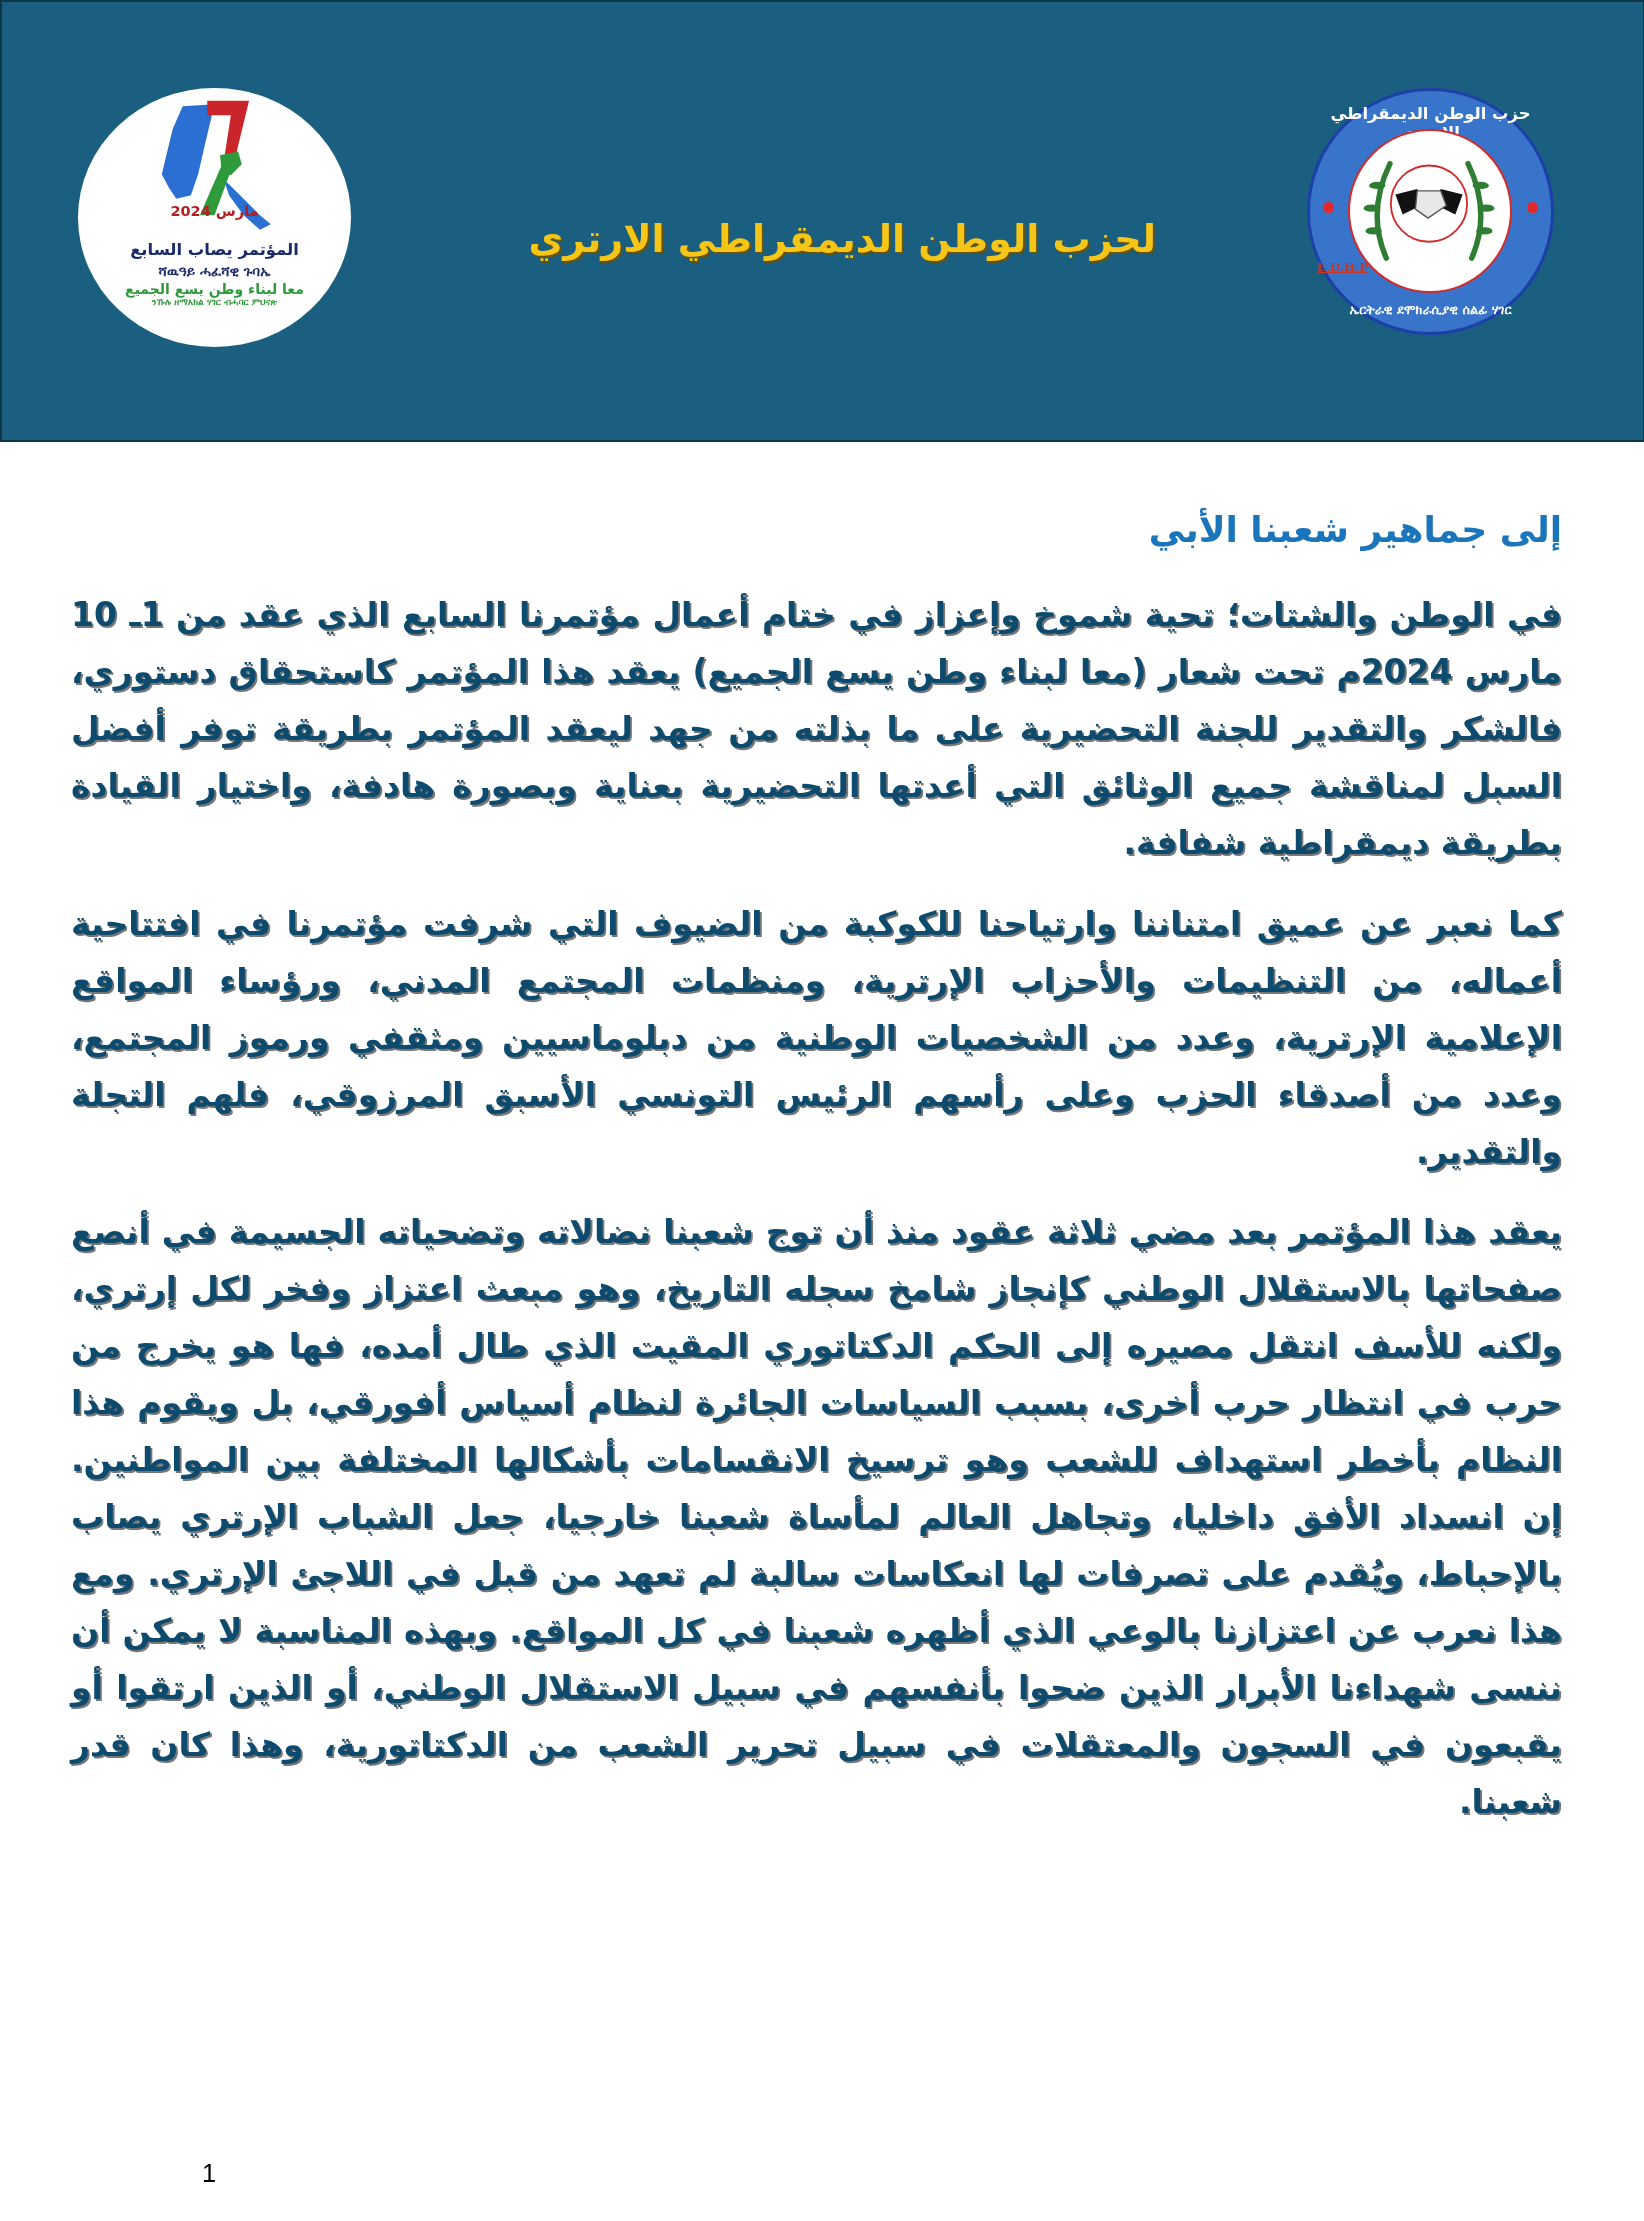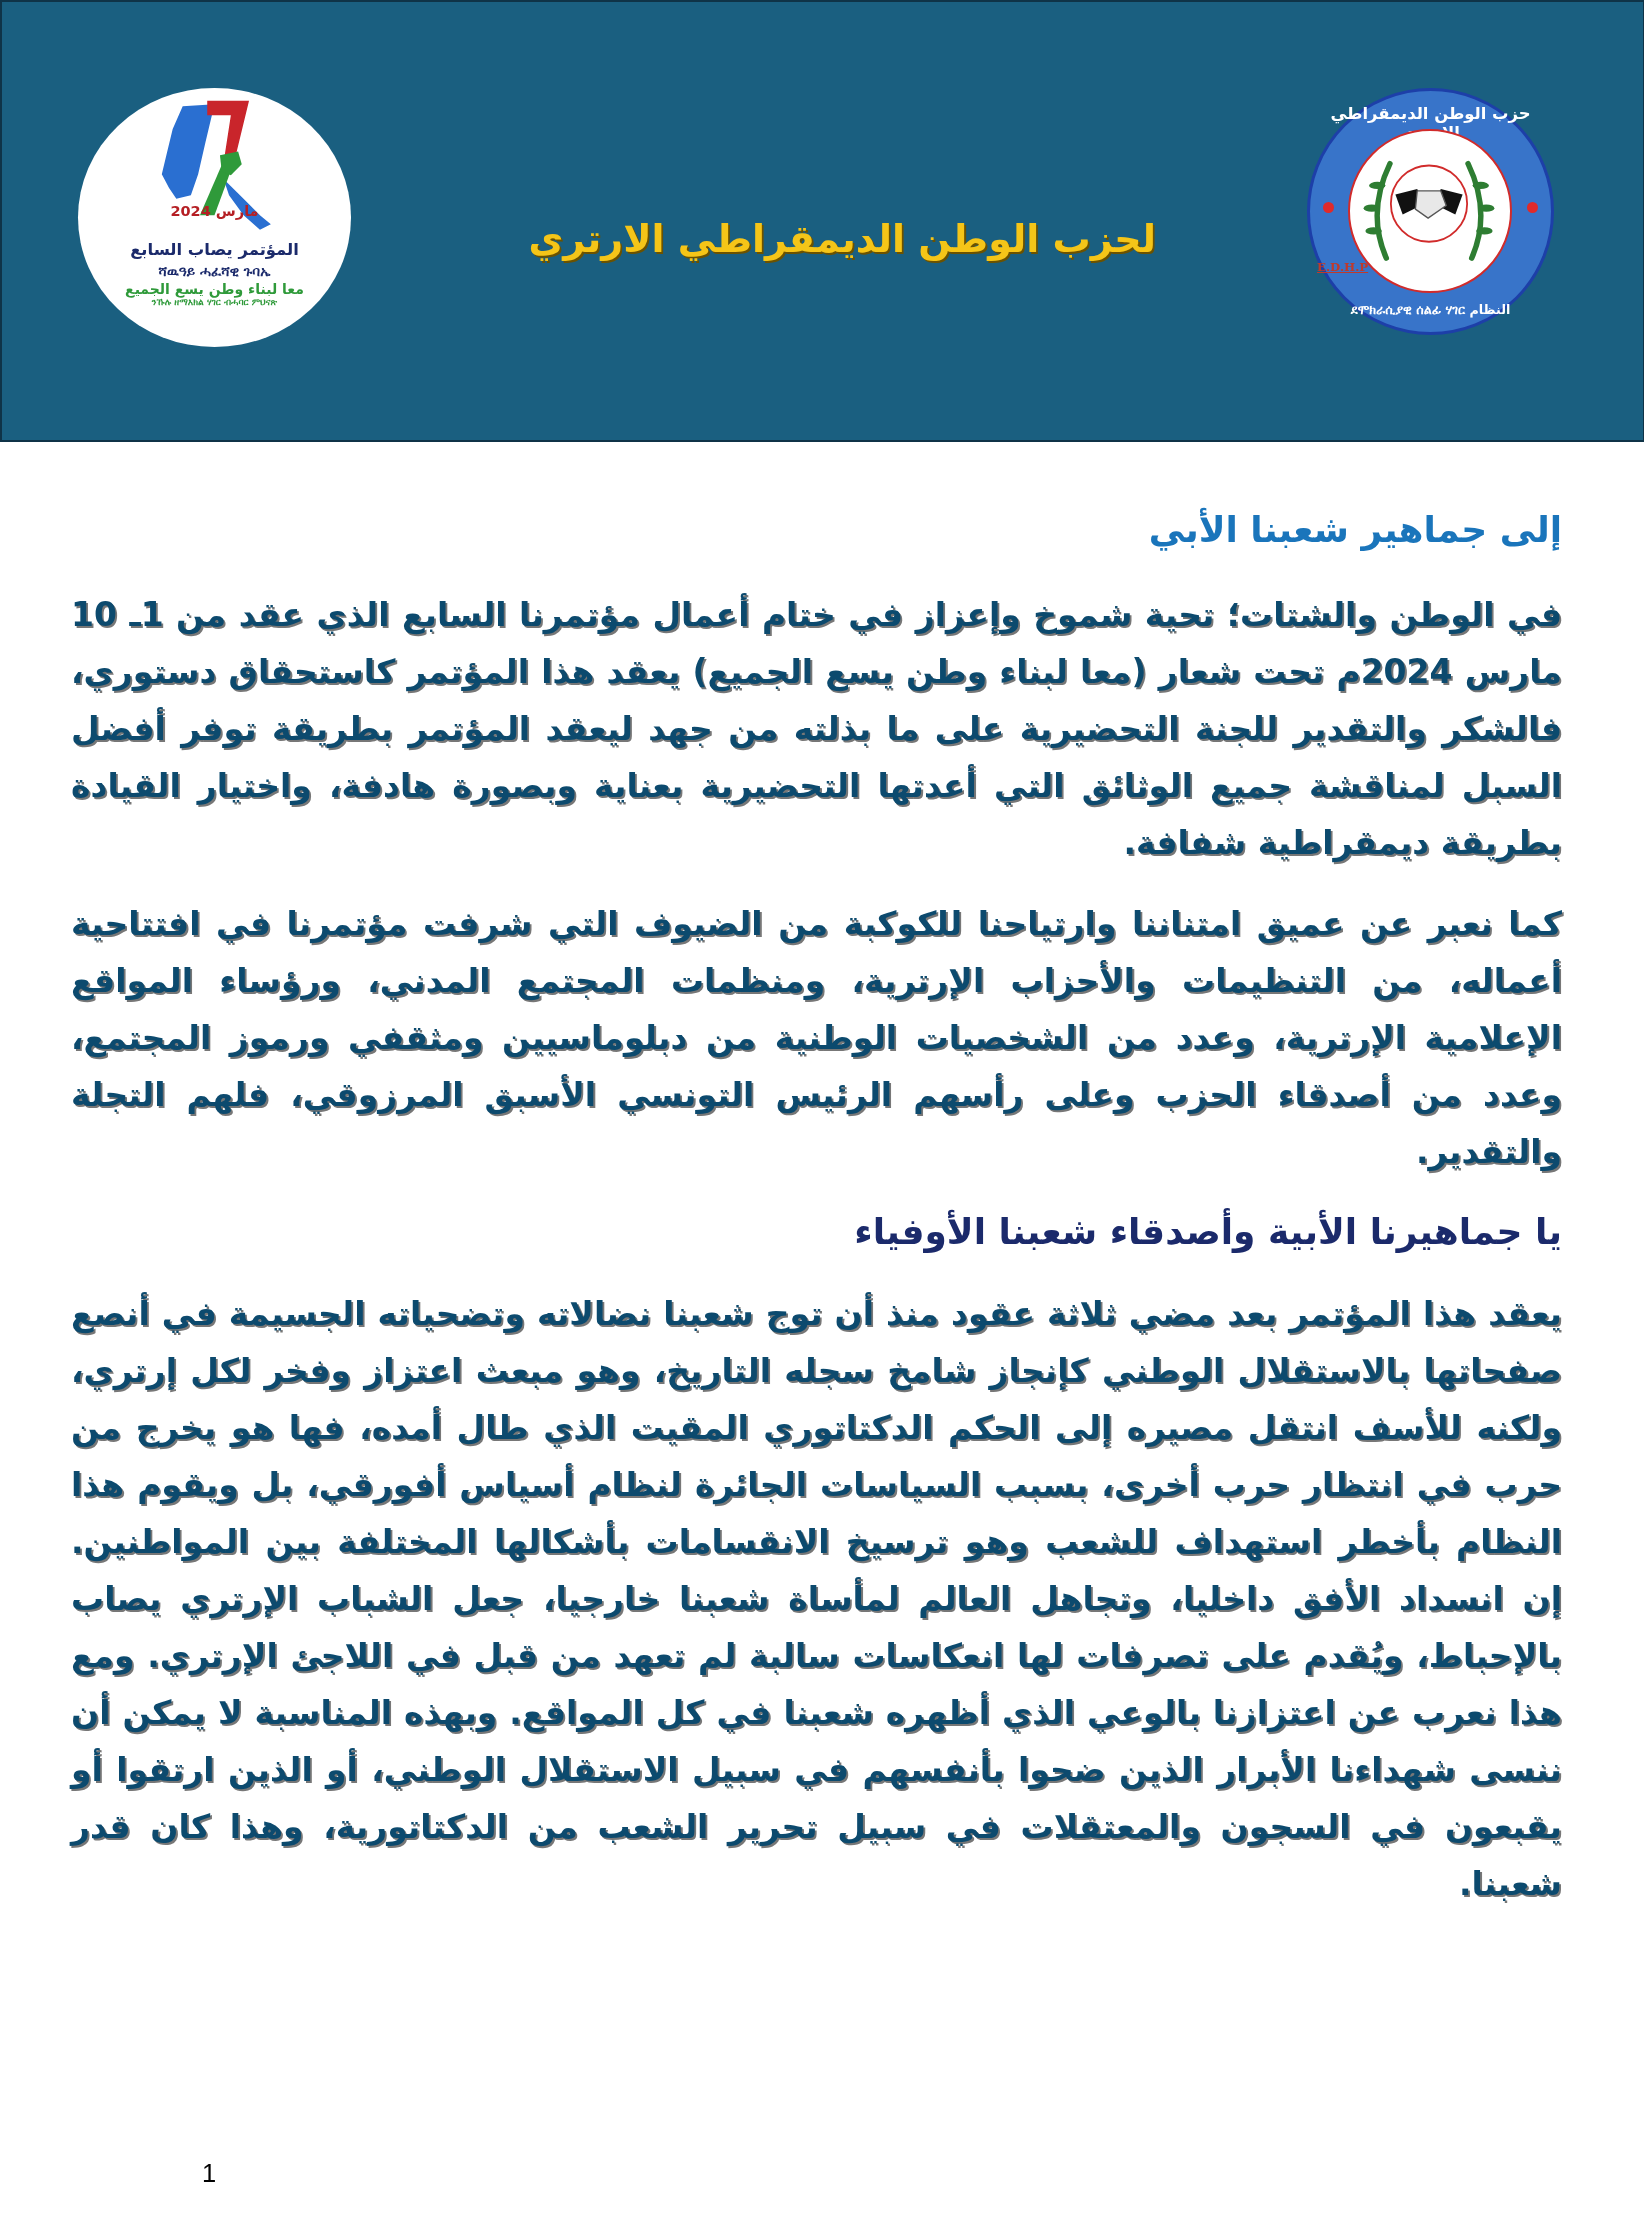--- a/index.html
+++ b/index.html
@@ -88,26 +88,25 @@
           <ellipse cx="150" cy="85" rx="9" ry="4"></ellipse>
             <ellipse cx="148" cy="110" rx="9" ry="4"></ellipse>
         </g>
         <circle cx="87" cy="80" r="42" fill="#fff" stroke="#d12b2b" stroke-width="2"></circle>
         <path d="M50 70 L74 64 L82 80 L58 92 Z" fill="#111"></path>
         <path d="M124 70 L100 64 L92 80 L116 92 Z" fill="#111"></path>
         <path d="M74 66 L100 66 L106 82 L86 96 L72 86 Z" fill="#e8e8e8" stroke="#555" stroke-width="1.5"></path>
       </svg>
     </div>
     <div class="abbr" style="top:169px">E.D.H.P</div>
-    <div class="ring-text rt-bottom">النظام ደሞክራሲያዊ ሰልፊ ሃገር</div>
+    <div class="ring-text rt-bottom">ኤርትራዊ ደሞክራሲያዊ ሰልፊ ሃገር</div>
   </div>
 </header>
 
 <main class="content">
   <h2 class="h-blue">إلى جماهير شعبنا الأبي</h2>
   <p class="para">في الوطن والشتات؛ تحية شموخ وإعزاز في ختام أعمال مؤتمرنا السابع الذي عقد من 1ـ 10 مارس 2024م تحت شعار (معا لبناء وطن يسع الجميع) يعقد هذا المؤتمر كاستحقاق دستوري، فالشكر والتقدير للجنة التحضيرية على ما بذلته من جهد ليعقد المؤتمر بطريقة توفر أفضل السبل لمناقشة جميع الوثائق التي أعدتها التحضيرية بعناية وبصورة هادفة، واختيار القيادة بطريقة ديمقراطية شفافة.</p>
   <p class="para">كما نعبر عن عميق امتناننا وارتياحنا للكوكبة من الضيوف التي شرفت مؤتمرنا في افتتاحية أعماله، من التنظيمات والأحزاب الإرترية، ومنظمات المجتمع المدني، ورؤساء المواقع الإعلامية الإرترية، وعدد من الشخصيات الوطنية من دبلوماسيين ومثقفي ورموز المجتمع، وعدد من أصدقاء الحزب وعلى رأسهم الرئيس التونسي الأسبق المرزوقي، فلهم التجلة والتقدير.</p>
-  <h2 class="h-navy">يا جماهيرنا الأبية وأصدقاء شعبنا الأوفياء</h2>
   <p class="para">يعقد هذا المؤتمر بعد مضي ثلاثة عقود منذ أن توج شعبنا نضالاته وتضحياته الجسيمة في أنصع صفحاتها بالاستقلال الوطني كإنجاز شامخ سجله التاريخ، وهو مبعث اعتزاز وفخر لكل إرتري، ولكنه للأسف انتقل مصيره إلى الحكم الدكتاتوري المقيت الذي طال أمده، فها هو يخرج من حرب في انتظار حرب أخرى، بسبب السياسات الجائرة لنظام أسياس أفورقي، بل ويقوم هذا النظام بأخطر استهداف للشعب وهو ترسيخ الانقسامات بأشكالها المختلفة بين المواطنين. إن انسداد الأفق داخليا، وتجاهل العالم لمأساة شعبنا خارجيا، جعل الشباب الإرتري يصاب بالإحباط، ويُقدم على تصرفات لها انعكاسات سالبة لم تعهد من قبل في اللاجئ الإرتري. ومع هذا نعرب عن اعتزازنا بالوعي الذي أظهره شعبنا في كل المواقع. وبهذه المناسبة لا يمكن أن ننسى شهداءنا الأبرار الذين ضحوا بأنفسهم في سبيل الاستقلال الوطني، أو الذين ارتقوا أو يقبعون في السجون والمعتقلات في سبيل تحرير الشعب من الدكتاتورية، وهذا كان قدر شعبنا.</p>
 </main>
 
 <div class="page-number">1</div>
 
 
 </body></html>

